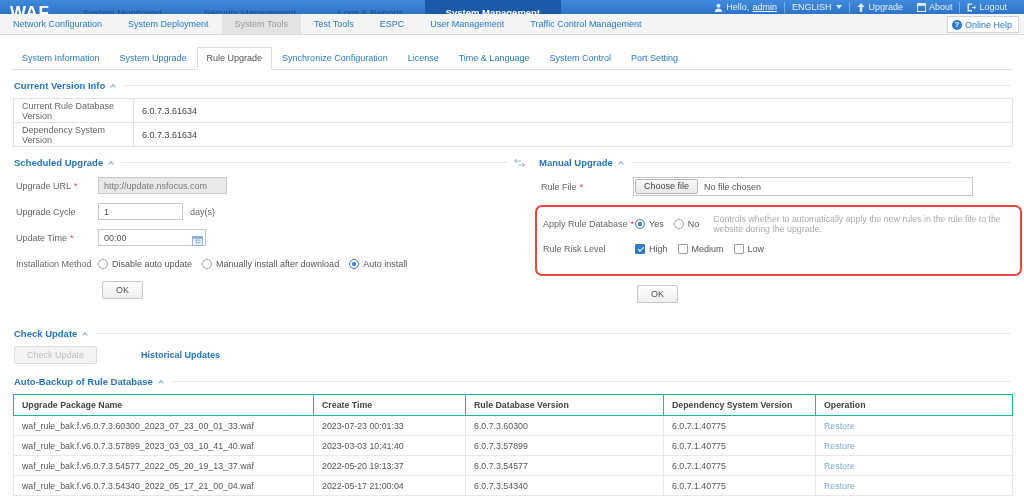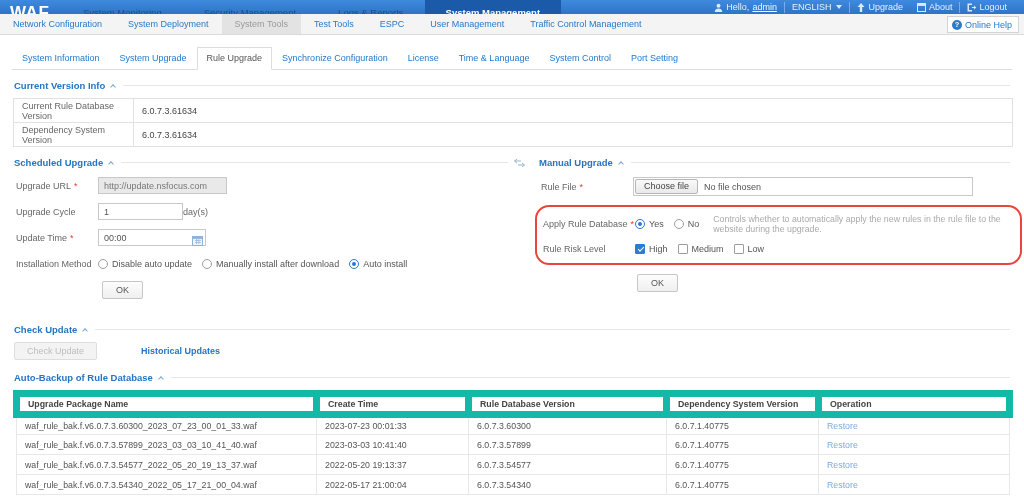--- a/index.html
+++ b/index.html
@@ -43,21 +43,21 @@
   table.kv td.v { color:#444; }
 
   .cols { display:flex; align-items:flex-start; }
   .col-left { width:515px; flex-shrink:0; }
   .col-right { flex:1; padding-left:10px; }
 
   .frow { display:flex; align-items:center; margin:9px 0 9px 4px; min-height:17px; }
   .flabel { width:82px; color:#666; flex-shrink:0; }
   .flabel-r { width:92px; color:#666; flex-shrink:0; }
   .req::after { content:"*"; color:#e4392f; margin-left:3px; }
-  .unit { margin-left:0; color:#666; }
+  .unit { margin-left:7px; color:#666; }
 
   input.txt { height:17px; border:1px solid #c8c8c8; padding:0 5px; font-family:inherit; font-size:9px; color:#555; background:#fff; }
   input.txt.disabled { background:#e9e9e9; color:#777; }
   .time-wrap { position:relative; display:inline-flex; align-items:flex-end; }
   .time-wrap input { padding-right:18px; }
   .cal-ico { position:absolute; right:3px; width:11px; height:11px; cursor:pointer; }
 
   .radio { width:10px; height:10px; border:1px solid #9d9d9d; border-radius:50%; background:#fff; display:inline-block; position:relative; flex-shrink:0; cursor:pointer; }
   .radio.sel { border-color:#3178c8; }
   .radio.sel::after { content:""; position:absolute; left:2px; top:2px; width:4px; height:4px; border-radius:50%; background:#3178c8; }
@@ -66,28 +66,28 @@
   .cb.checked::after { content:""; position:absolute; left:2px; top:2px; width:5px; height:2px; border-left:1.4px solid #fff; border-bottom:1.4px solid #fff; transform:rotate(-45deg); }
   .opt { display:inline-flex; align-items:center; gap:4px; margin-right:10px; color:#555; cursor:pointer; }
 
   button.ok { margin-left:4px; height:18px; padding:0 13px; background:linear-gradient(#fdfdfd,#efefef); border:1px solid #c6c6c6; border-radius:2px; color:#555; font-size:9px; font-family:inherit; cursor:pointer; }
   button.disabled-btn { height:18px; padding:0 12px; background:#f3f3f3; border:1px solid #ddd; border-radius:2px; color:#bdbdbd; font-size:9px; font-family:inherit; }
 
   .file-box { display:flex; align-items:center; border:1px solid #c8c8c8; width:340px; height:19px; background:#fff; }
   .file-btn { height:15px; margin:1px; background:linear-gradient(#f9f9f9,#e9e9e9); border:1px solid #b5b5b5; border-radius:2px; padding:0 8px; font-size:9px; color:#444; line-height:13px; cursor:pointer; white-space:nowrap; }
   .file-txt { margin-left:5px; color:#555; }
 
-  .red-box { border:2px solid #e8453c; border-radius:14px; margin:3px -10px 3px -2px; padding:1px 4px 0 2px; }
+  .red-box { border:2px solid #e8453c; border-radius:7px; margin:3px -10px 3px -2px; padding:1px 4px 11px 2px; }
   .red-box .frow { margin:6px 0 6px 4px; }
   .hint { color:#aaa; margin-left:4px; font-size:8.8px; }
 
   .hist-link { color:#2574c4; font-weight:bold; margin-left:44px; cursor:pointer; }
 
   table.grid { width:1000px; border-collapse:collapse; margin-left:1px; font-size:8.8px; }
-  table.grid th { border:7px solid #14b8a6; background:#fff; text-align:left; font-weight:bold; color:#444; height:21px; padding:0 8px; }
+  table.grid th { border:1px solid #14b8a6; background:#fff; text-align:left; font-weight:bold; color:#444; height:21px; padding:0 8px; }
   table.grid td { border:1px solid #e8e8e8; height:20px; padding:0 8px; color:#555; }
   table.grid .c-name { width:300px; }
   table.grid .c-time { width:152px; }
   table.grid .c-rdb { width:198px; }
   table.grid .c-dep { width:152px; }
   a.restore { color:#7ea9da; text-decoration:none; cursor:pointer; }
 
   .swap-ico { margin-left:6px; flex-shrink:0; cursor:pointer; }
   .ico-svg { display:block; }
 </style>

